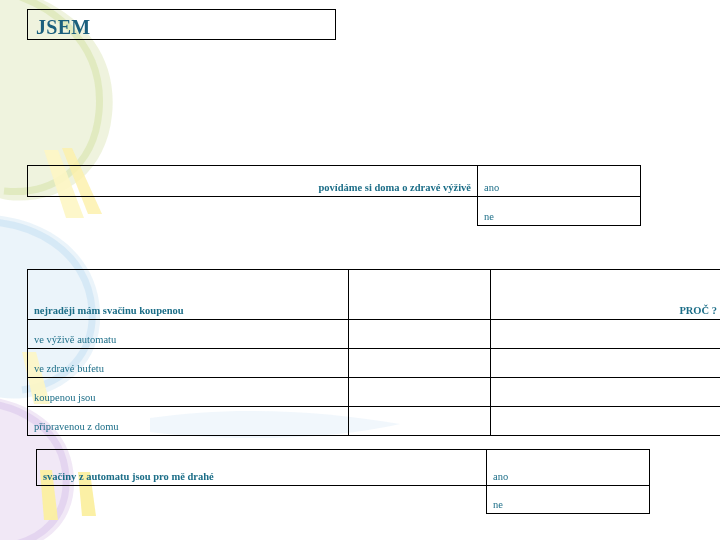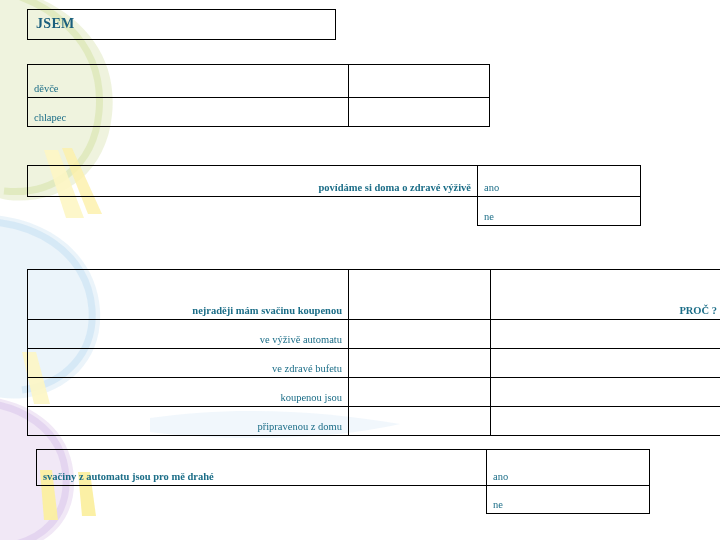--- a/index.html
+++ b/index.html
@@ -58,21 +58,21 @@
     position: absolute;
     left: 27px; top: 9px;
     width: 309px; height: 31px;
     border: 1.8px solid #000000;
     box-sizing: border-box;
     background: transparent;
   }
   #title-text {
     position: absolute;
     left: 8px; top: 6px;
-    font-size: 14px;
+    font-size: 20px;
     font-weight: bold;
     color: #1b5f7d;
     letter-spacing: 0.3px;
   }
 
   
   #tbl-gender { left: 27px; top: 64px; width: 436px; }
   #tbl-gender td { height: 24px; }
   #tbl-gender td.c1 { width: 308px; }
   #tbl-gender td.c2 { width: 128px; }
@@ -80,21 +80,21 @@
 
   
   #tbl-talk { left: 27px; top: 165px; width: 587px; }
   #tbl-talk td.c1 { width: 437px; }
   #tbl-talk td.c2 { width: 150px; }
   #tbl-talk tr td { height: 24px; }
   #tbl-talk tr.r1 td { height: 26px; }
 
   
   #tbl-snack { left: 27px; top: 269px; width: 657px; }
-  #tbl-snack td.c1 { width: 308px; text-align: right; }
+  #tbl-snack td.c1 { width: 308px; }
   #tbl-snack td.c2 { width: 129px; }
   #tbl-snack td.c3 { width: 220px; }
   #tbl-snack tr.r1 td { height: 45px; }
   #tbl-snack tr td { height: 24px; }
 
   
   #tbl-price { left: 36px; top: 449px; width: 587px; }
   #tbl-price td.c1 { width: 437px; }
   #tbl-price td.c2 { width: 150px; }
   #tbl-price tr.r1 td { height: 31px; }
@@ -129,32 +129,20 @@
     <path d="M 150 418 C 230 406 320 410 400 424 C 330 440 230 442 150 432 Z" fill="#eef5fb" opacity="0.8"></path>
   </g>
 </svg>
 
 <div id="slide">
 
   <div id="title-box">
     <span id="title-text">JSEM</span>
   </div>
 
-  <table class="tbl" id="tbl-gender">
-    <tbody>
-      <tr class="r1">
-        <td class="c1">děvče</td>
-        <td class="c2"></td>
-      </tr>
-      <tr class="r2">
-        <td class="c1">chlapec</td>
-        <td class="c2"></td>
-      </tr>
-    </tbody>
-  </table>
 
   <table class="tbl" id="tbl-talk">
     <tbody>
       <tr class="r1">
         <td class="c1 bold center">povídáme si doma o zdravé výživě</td>
         <td class="c2">ano</td>
       </tr>
       <tr class="r2">
         <td class="c1 noborder"></td>
         <td class="c2">ne</td>

